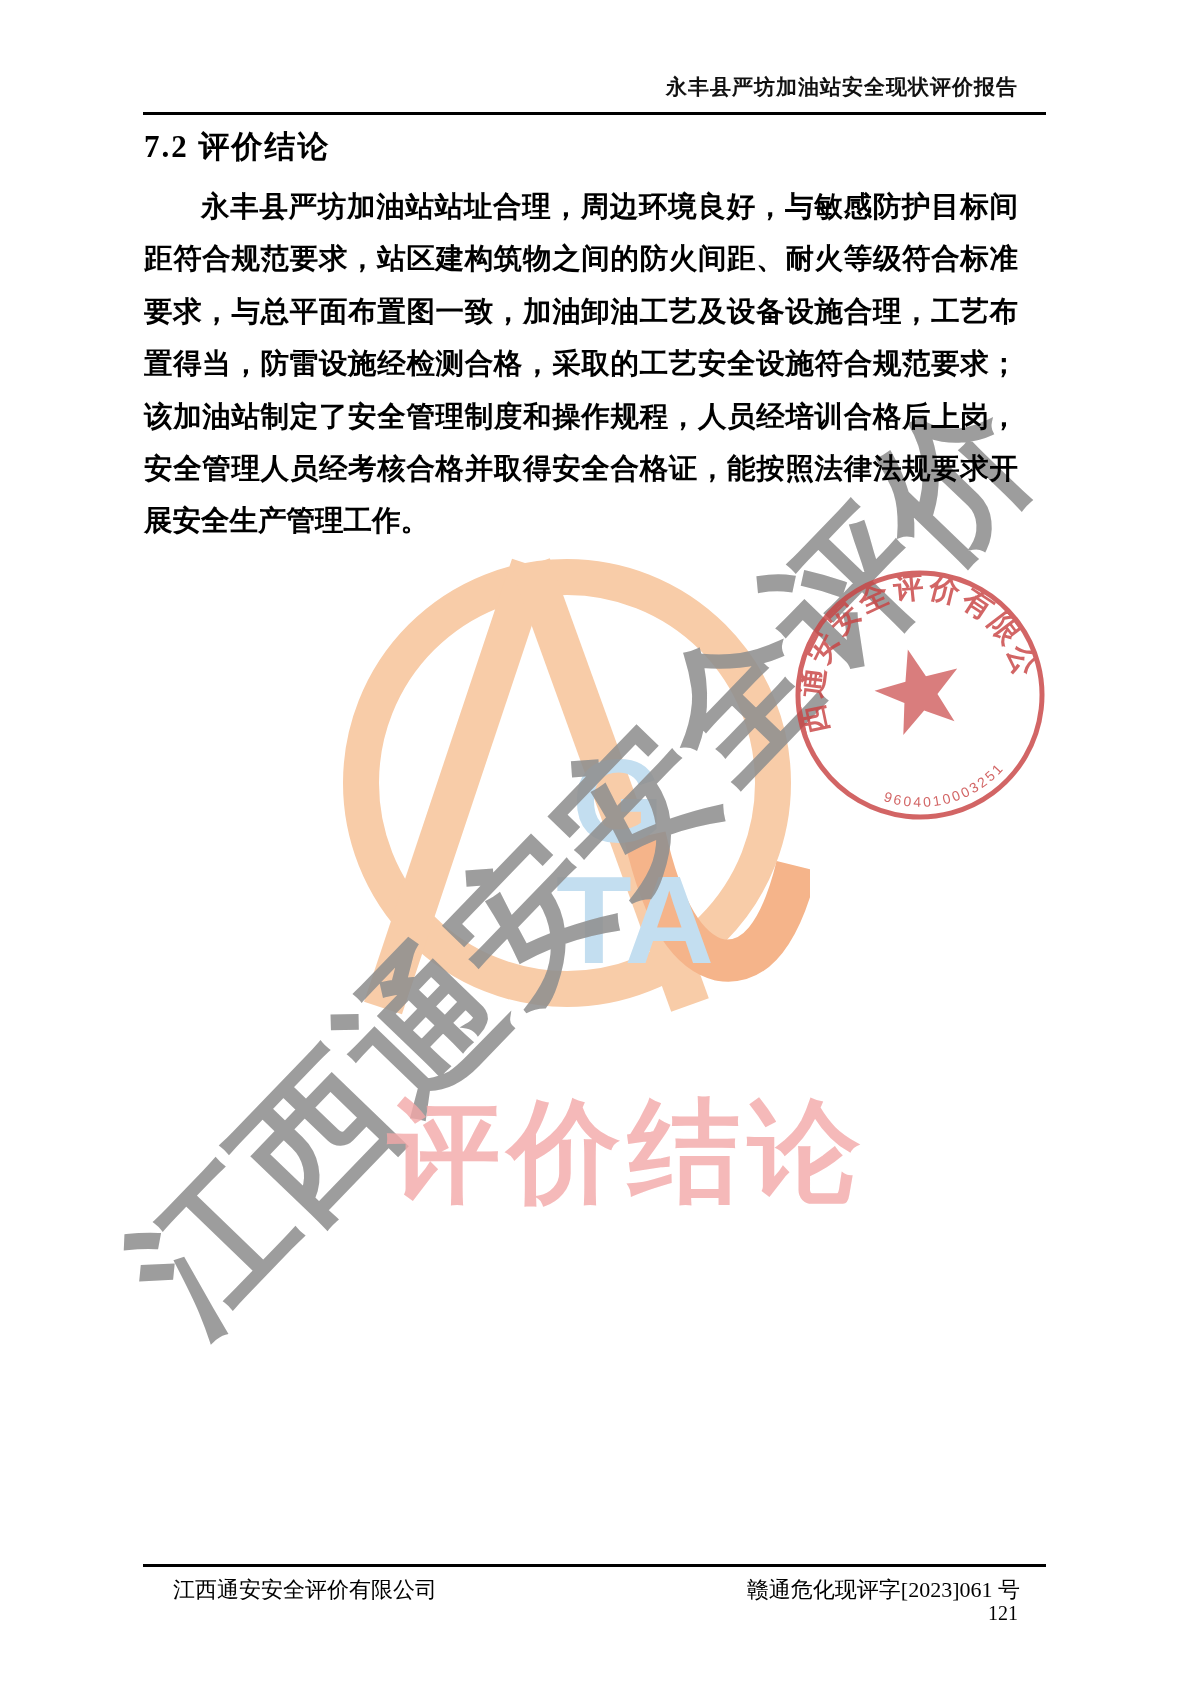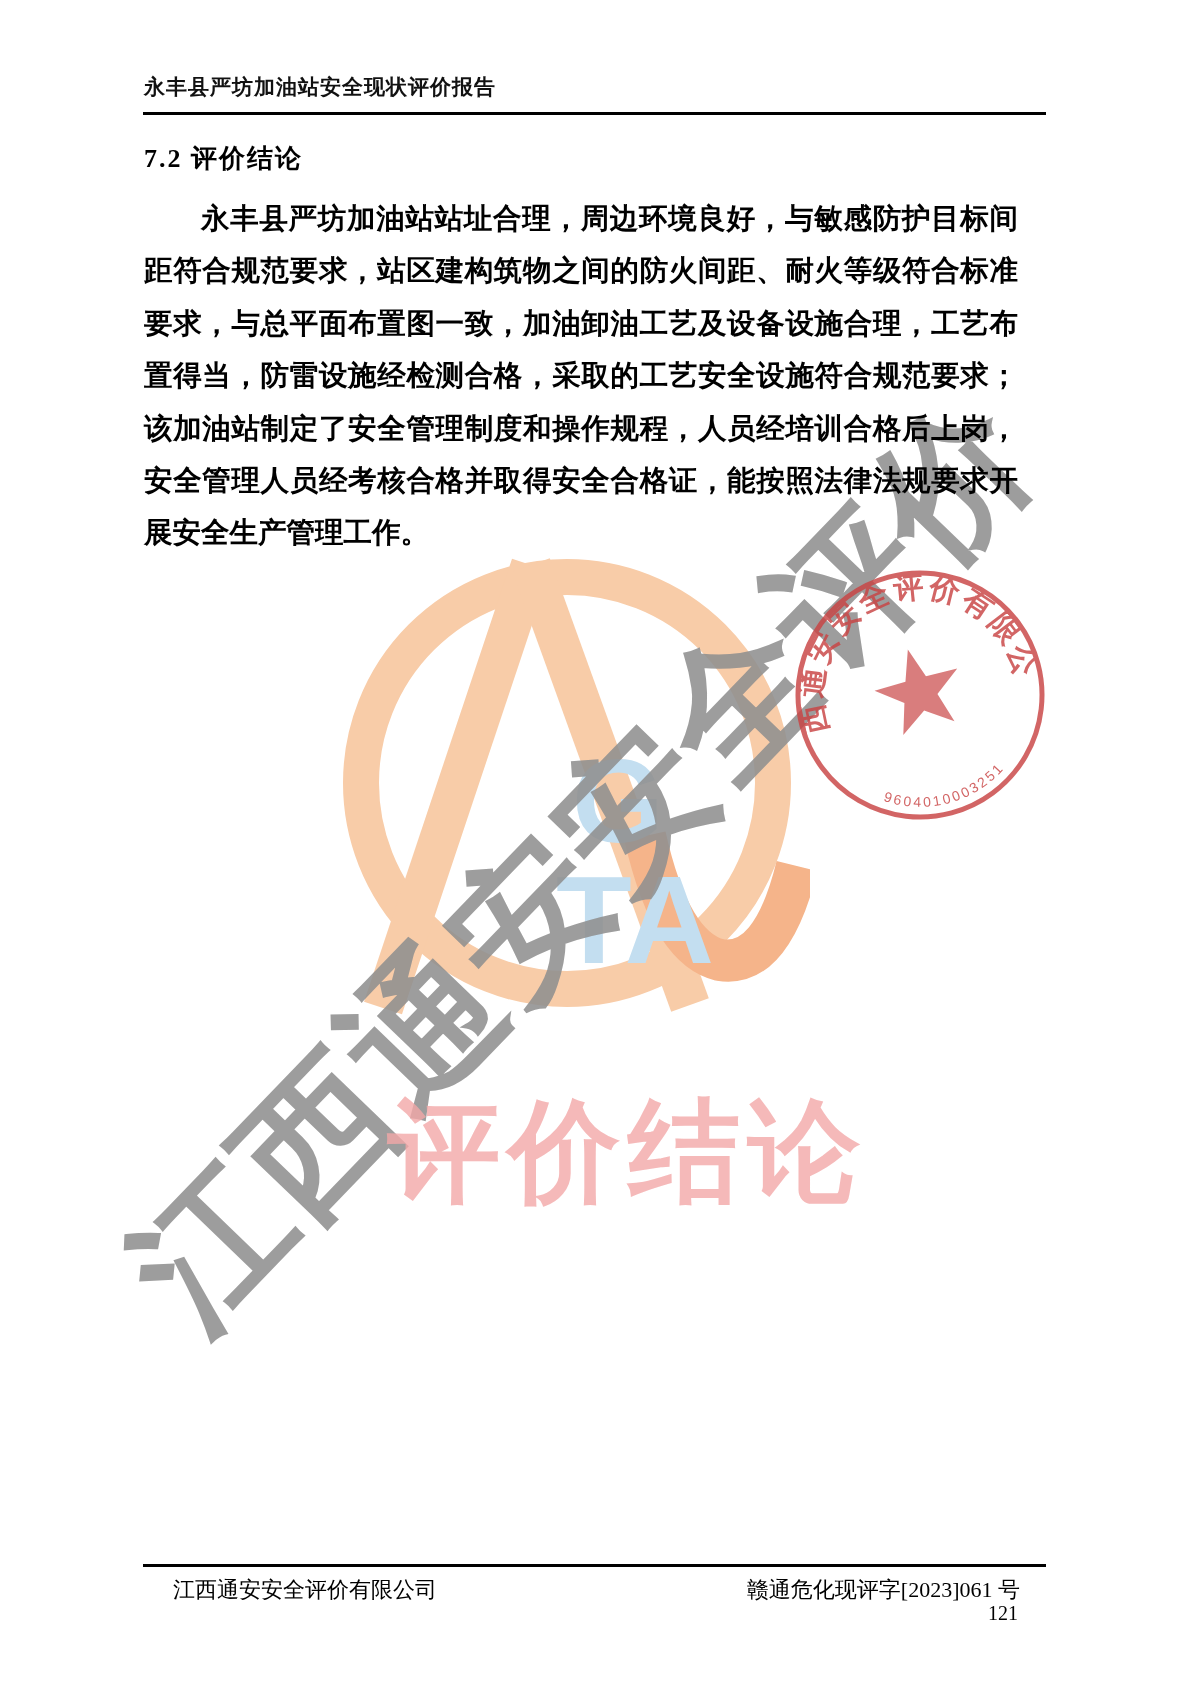--- a/index.html
+++ b/index.html
@@ -31,26 +31,26 @@
   }
   .wm-brand{
     position:absolute;left:388px;top:1096px;
     font-family:"Liberation Sans","DejaVu Sans",sans-serif;font-weight:bold;
     font-size:112px;line-height:1;letter-spacing:8px;
     color:#f3a8a8;opacity:0.8;white-space:nowrap;
   }
   
   .content{position:absolute;left:144px;top:72px;width:874px;z-index:2;}
   .header-title{
-    text-align:left;font-size:21px;line-height:30px;letter-spacing:1px;
+    text-align:right;font-size:21px;line-height:30px;letter-spacing:1px;
     font-weight:bold;color:#111;
   }
   .rule{height:3px;background:#000;margin-top:10px;width:903px;margin-left:-1px;}
   .section-heading{
-    font-size:26px;font-weight:bold;line-height:40px;margin-top:24px;
+    font-size:31px;font-weight:bold;line-height:40px;margin-top:12px;
     letter-spacing:2px;color:#000;
   }
   .body-text p{
     margin:0;font-size:28.5px;line-height:52.4px;
     text-align:justify;text-align-last:left;text-indent:2em;color:#000;font-weight:bold;
   }
   .body-text p:first-child{margin-top:14px;}
   
   .stamp{position:absolute;left:790px;top:565px;width:260px;height:260px;z-index:3;opacity:0.82;}
   

